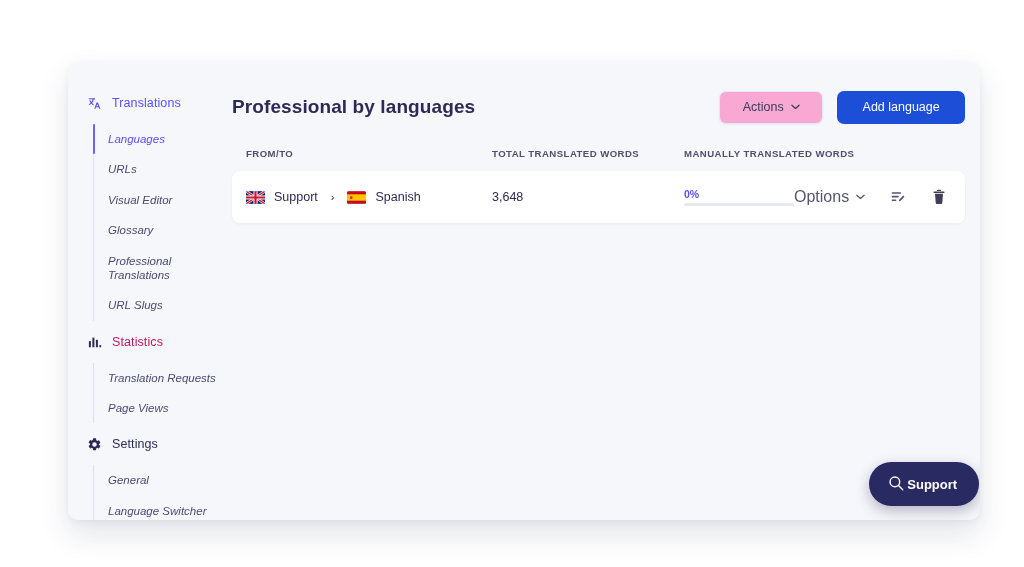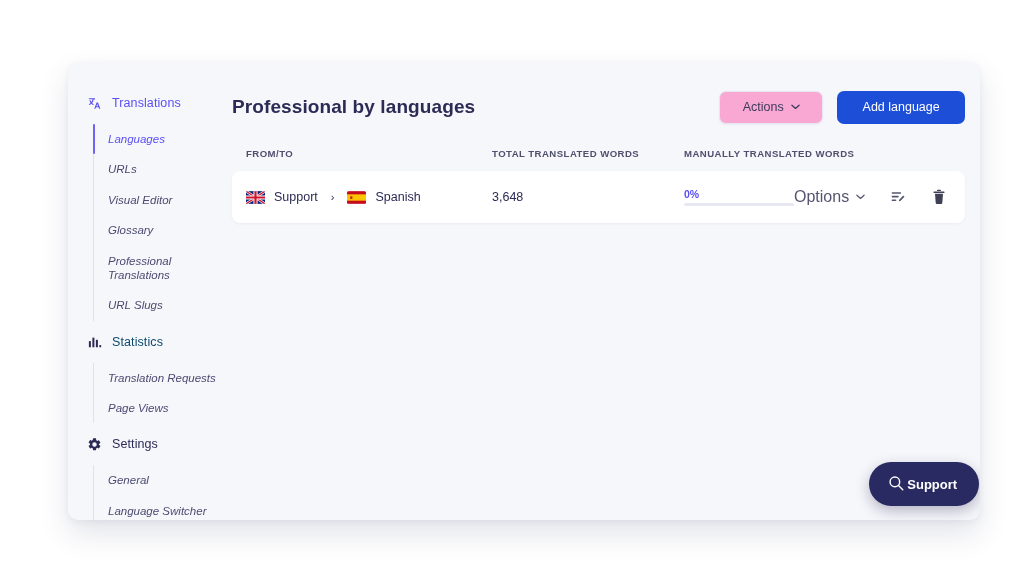--- a/index.html
+++ b/index.html
@@ -51,21 +51,21 @@
     margin-right: 9px;
     display: flex;
     align-items: center;
     justify-content: center;
   }
   .nav-group-head .glabel {
     font-size: 12.5px;
     letter-spacing: .1px;
   }
   .grp-translations .glabel { color: #5a4ff3; font-weight: 400;}
-  .grp-statistics  .glabel { color: #0c4a6e; }
+  .grp-statistics  .glabel { color: #be185d; }
   .grp-settings    .glabel { color: #2b2b55; }
 
   .sub-list {
     position: relative;
     margin: 0 0 10px 0;
     padding: 0;
     list-style: none;
     border-left: 1px solid #dfe1ee;
     margin-left: 25px;
   }

